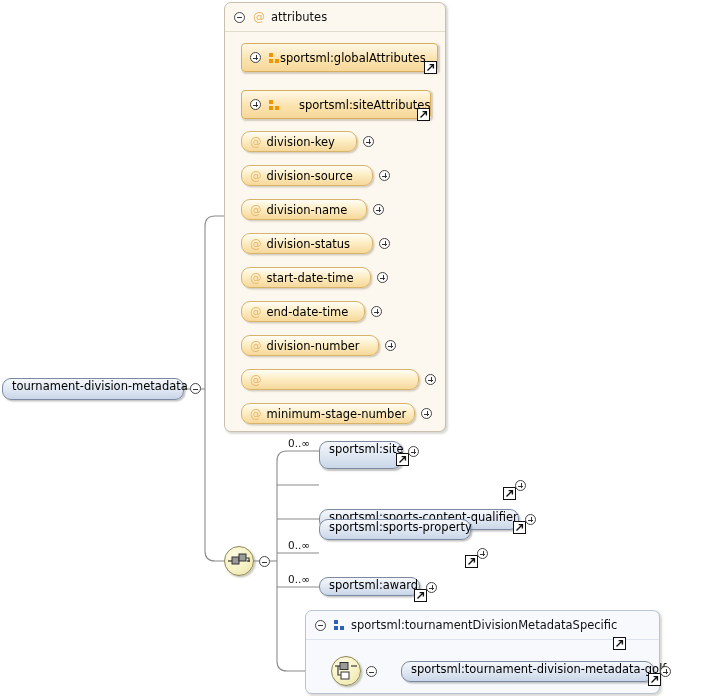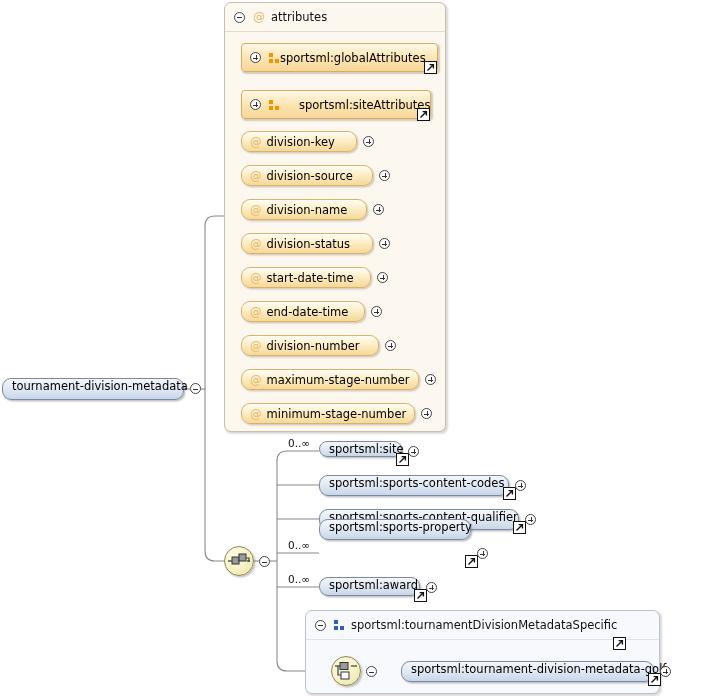--- a/index.html
+++ b/index.html
@@ -238,21 +238,20 @@
     <div class="toggle plus" style="left:146px;top:303px;"></div>
 
     <div class="attr-box" style="left:16px;top:332px;width:138px;height:21px;">
       <span class="attr-at">@</span>
       <span>division-number</span>
     </div>
     <div class="toggle plus" style="left:160px;top:337px;"></div>
 
     <div class="attr-box" style="left:16px;top:366px;width:178px;height:21px;">
       <span class="attr-at">@</span>
-      <span>maximum-stage-number</span>
     </div>
     <div class="toggle plus" style="left:200px;top:371px;"></div>
 
     <div class="attr-box" style="left:16px;top:400px;width:174px;height:21px;">
       <span class="attr-at">@</span>
       <span>minimum-stage-number</span>
     </div>
     <div class="toggle plus" style="left:196px;top:405px;"></div>
   </div>
 
@@ -264,33 +263,30 @@
         <path d="M22 14 H25"></path>
       </g>
       <rect x="7" y="10" width="7" height="7" fill="#9a9a9a" stroke="#333" stroke-width="1"></rect>
       <rect x="14" y="7" width="7" height="7" fill="#9a9a9a" stroke="#333" stroke-width="1"></rect>
       <path d="M21 11 L24 11 L24 15" stroke="#3d3d3d" stroke-width="1.2" fill="none"></path>
     </svg>
   </div>
   <div class="toggle" style="left:259px;top:556px;"></div>
 
   <div class="occ" style="left:288px;top:437px;">0..∞</div>
-  <div class="elem-box" style="left:319px;top:441px;width:83px;height:16px;">
+  <div class="elem-box" style="left:319px;top:441px;width:83px;height:28px;">
     <span>sportsml:site</span>
   </div>
   <div class="gotoarrow" style="left:396px;top:453px;">
     <svg width="9" height="9" viewBox="0 0 9 9">
         <path d="M1.5 7.5 L7 2 M3.6 1.6 H7.4 V5.4" stroke="#111" stroke-width="1.4" fill="none"></path>
       </svg>
   </div>
   <div class="toggle plus" style="left:408px;top:446px;"></div>
 
-  <div class="elem-box" style="left:319px;top:475px;width:190px;height:21px;">
-    <span>sportsml:sports-content-codes</span>
-  </div>
   <div class="gotoarrow" style="left:503px;top:487px;">
     <svg width="9" height="9" viewBox="0 0 9 9">
         <path d="M1.5 7.5 L7 2 M3.6 1.6 H7.4 V5.4" stroke="#111" stroke-width="1.4" fill="none"></path>
       </svg>
   </div>
   <div class="toggle plus" style="left:515px;top:480px;"></div>
 
   <div class="elem-box" style="left:319px;top:509px;width:200px;height:21px;">
     <span>sportsml:sports-content-qualifier</span>
   </div>

